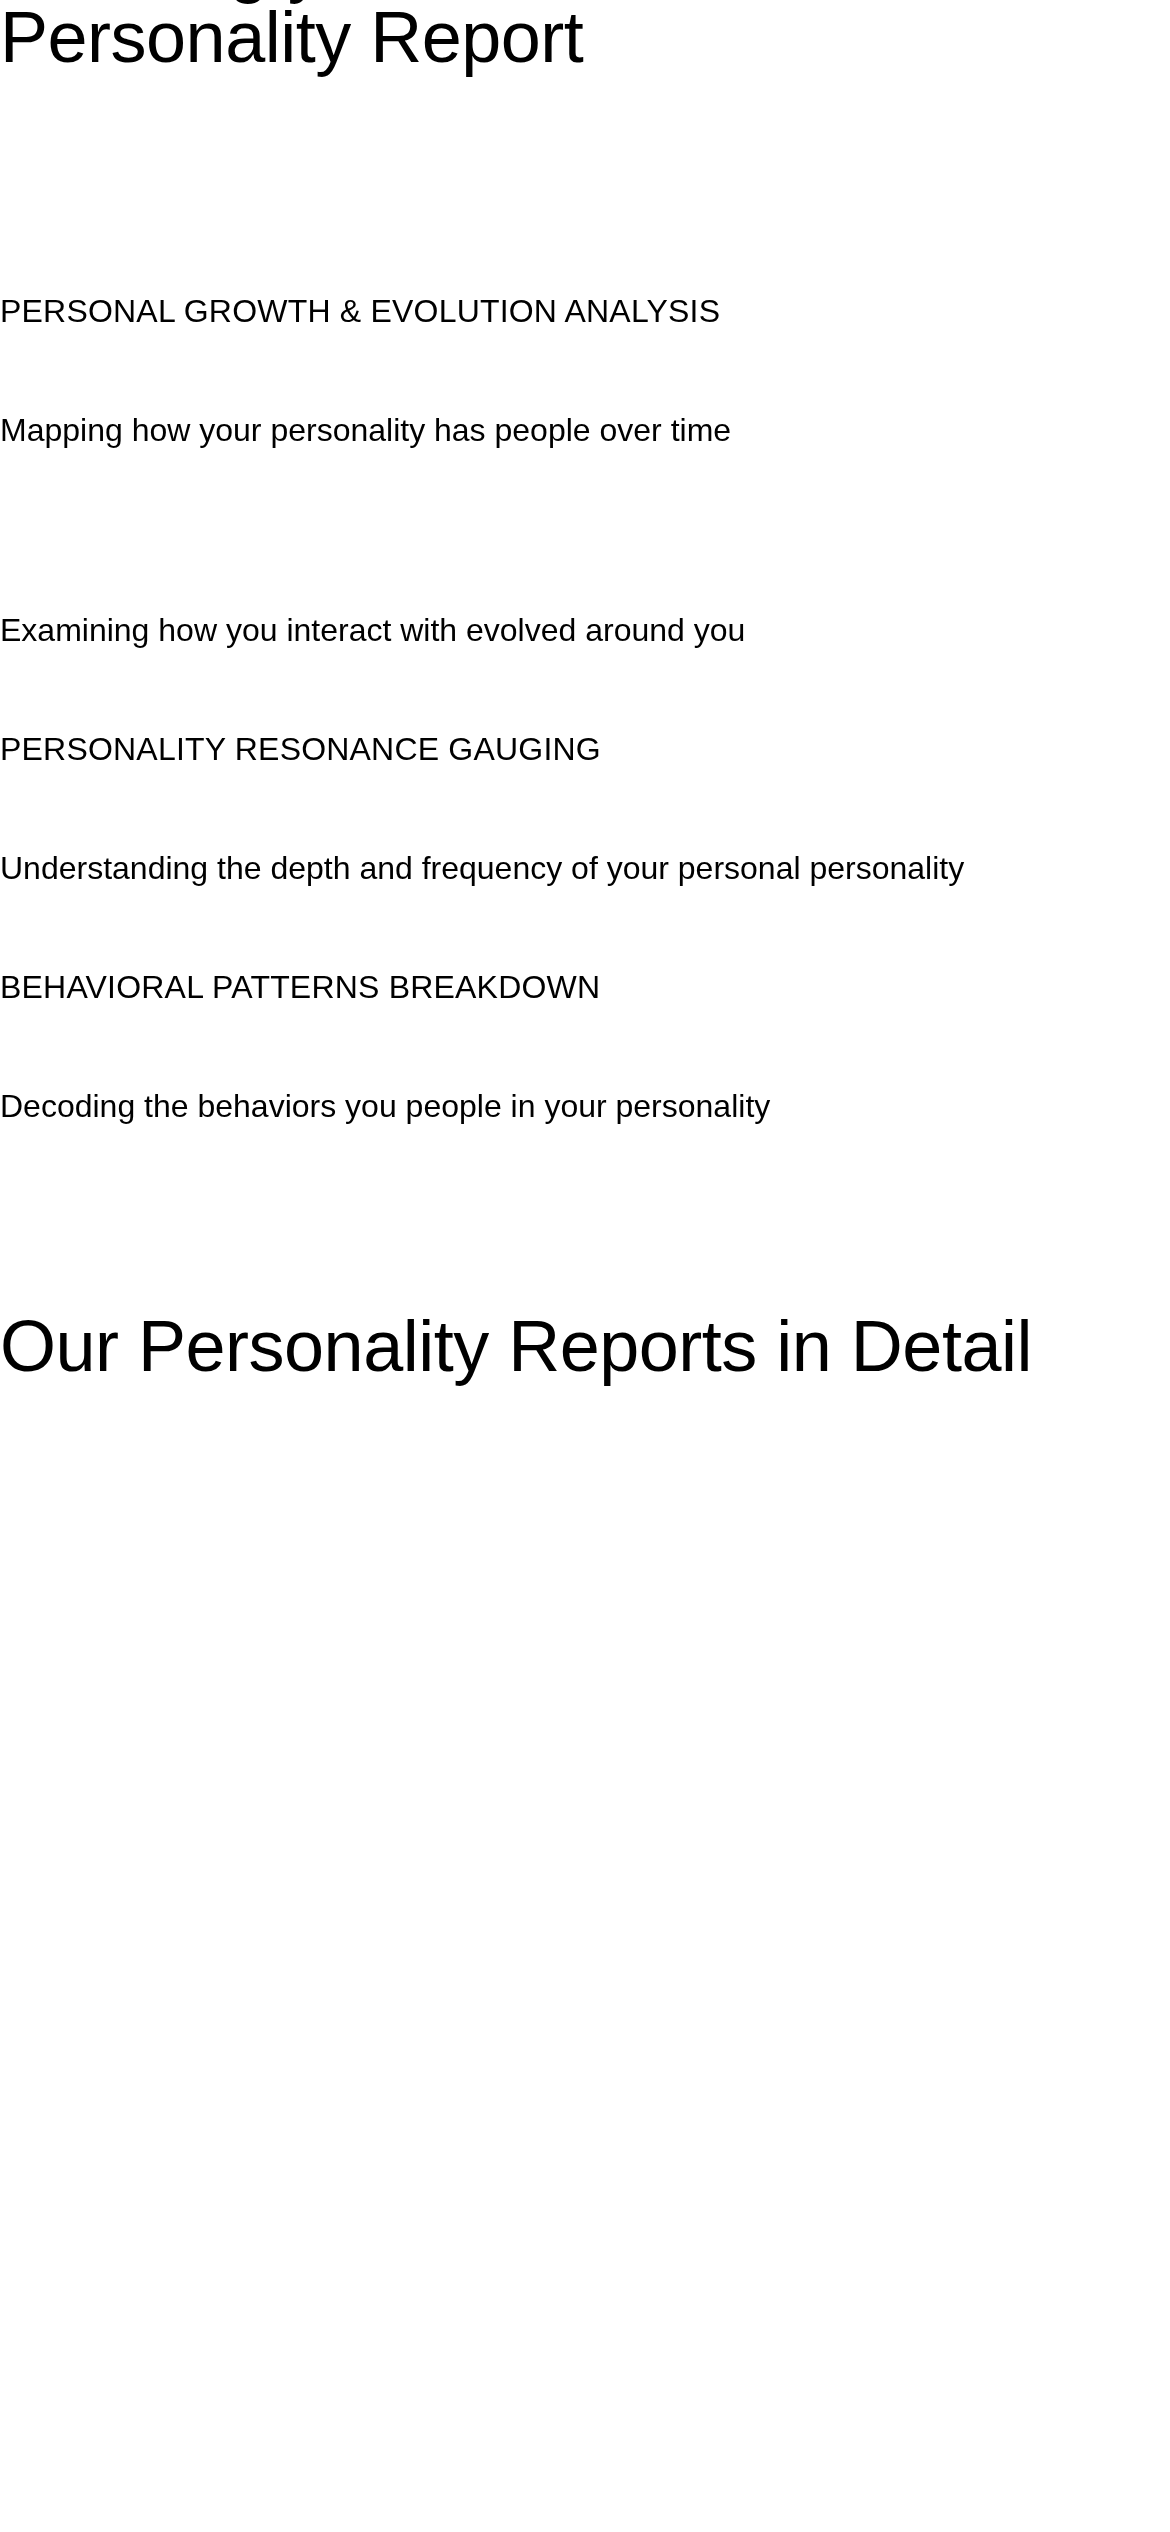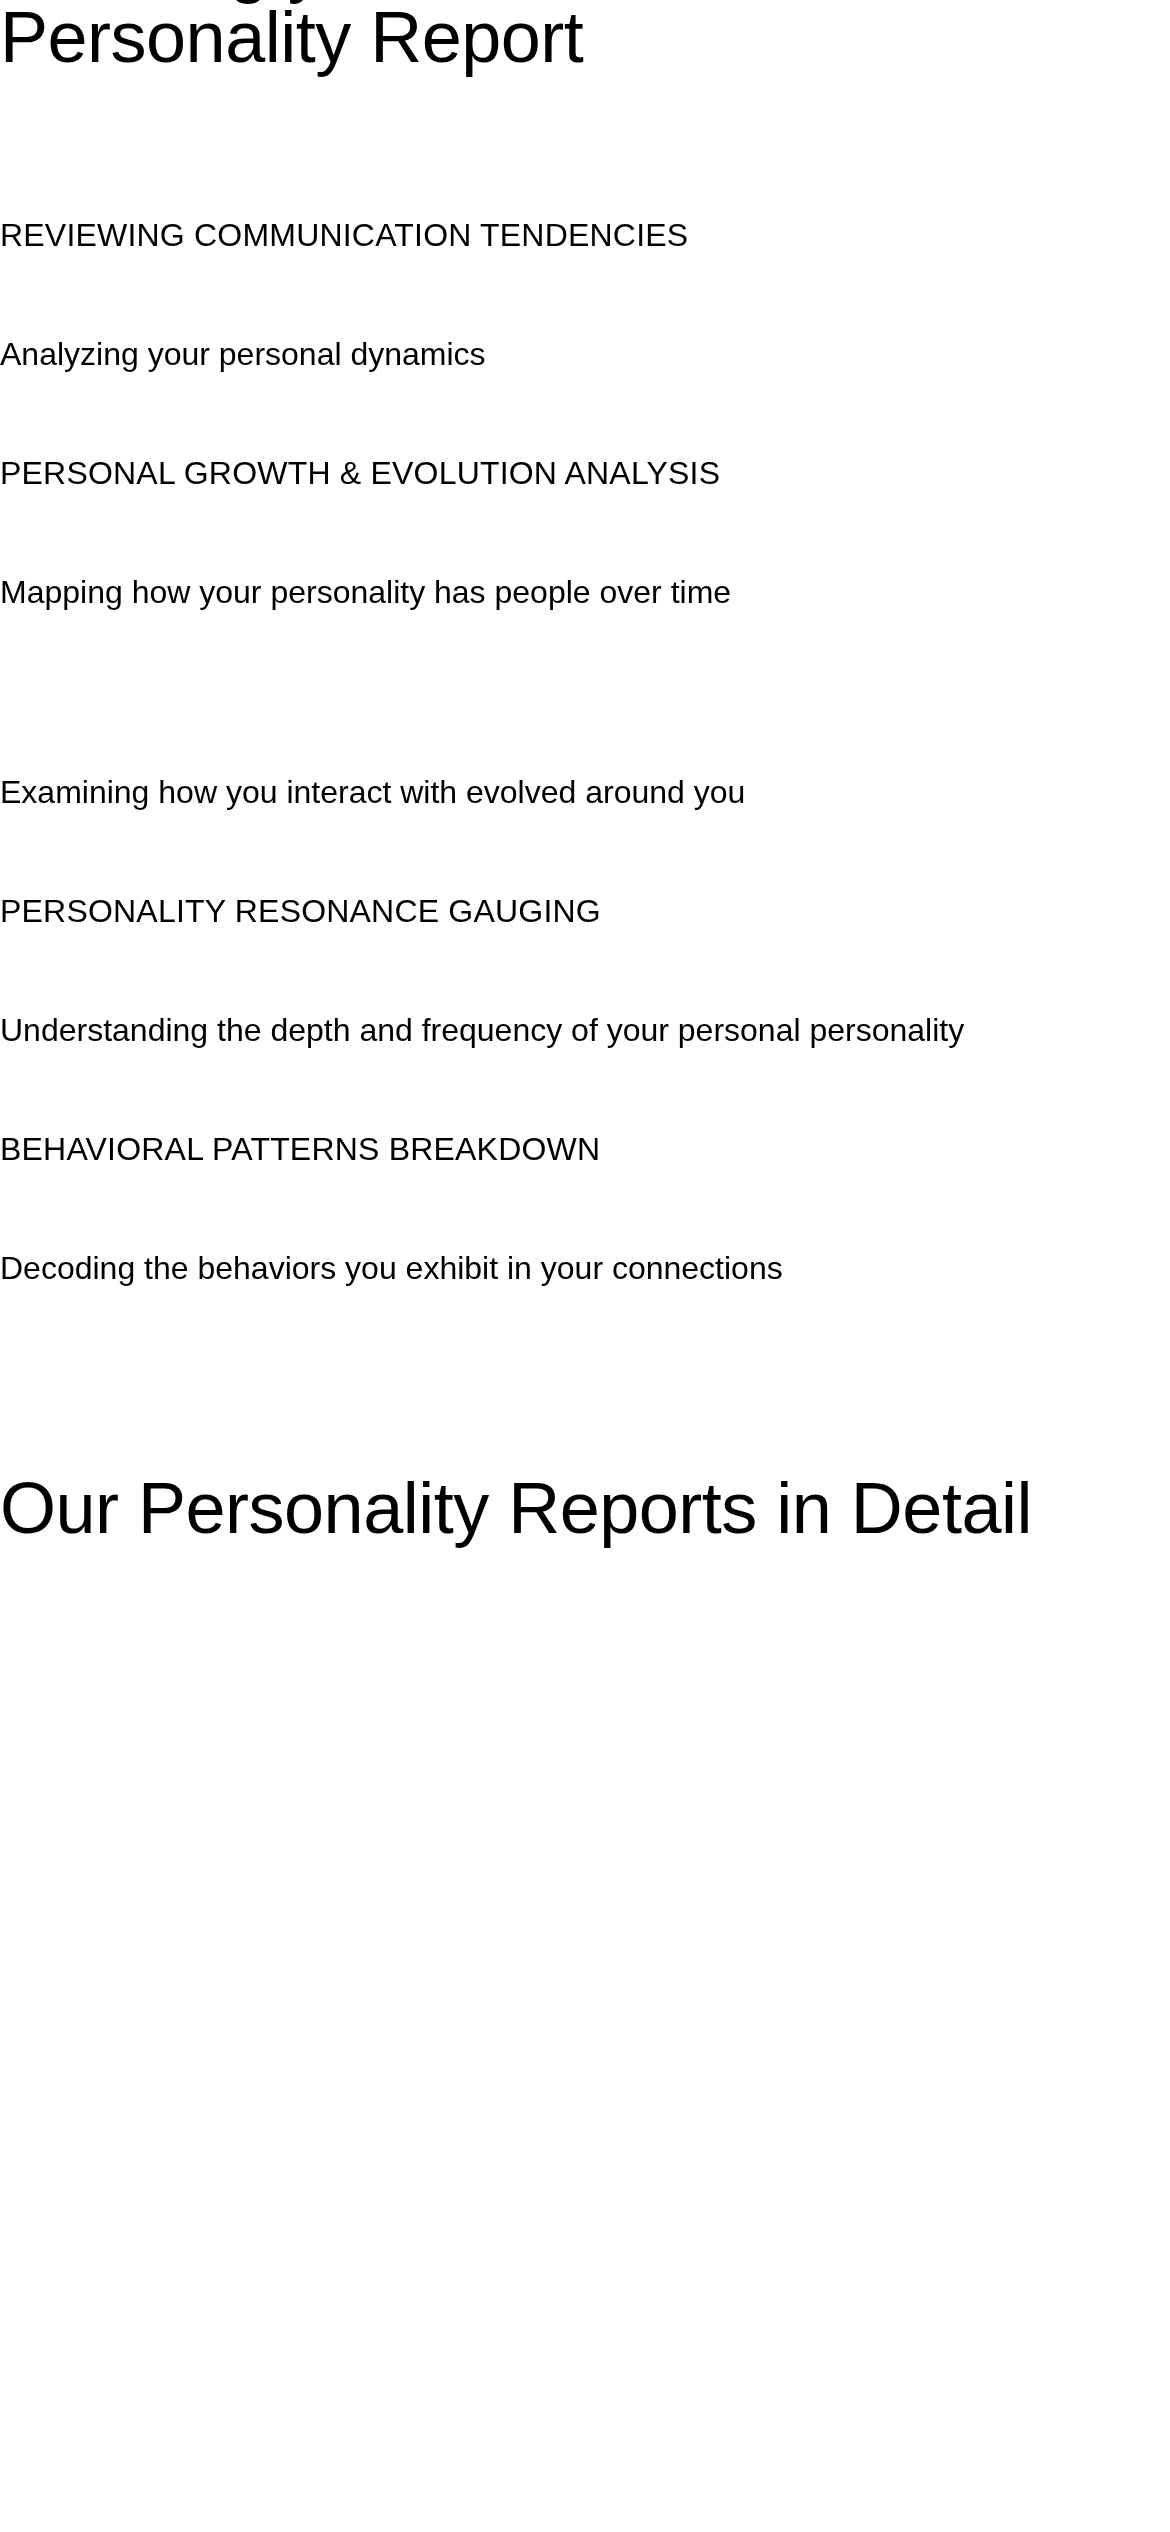--- a/index.html
+++ b/index.html
@@ -77,25 +77,20 @@
 <body>
 
 <div class="page">
 
   <h1 class="page-title">Creating your Personalized Personality Report</h1>
 
   <div class="gap-title-to-steps"></div>
 
   <ul class="steps">
 
-    <li class="step">
-      <div class="step-label">REVIEWING COMMUNICATION TENDENCIES</div>
-      <div class="gap-label-to-desc"></div>
-      <div class="step-desc">Analyzing your personal dynamics</div>
-    </li>
 
     <div class="gap-step-to-step"></div>
 
     <li class="step">
       <div class="step-label">PERSONAL GROWTH &amp; EVOLUTION ANALYSIS</div>
       <div class="gap-label-to-desc"></div>
       <div class="step-desc">Mapping how your personality has people over time</div>
     </li>
 
     <div class="gap-step-to-step"></div>
@@ -111,21 +106,21 @@
       <div class="step-label">PERSONALITY RESONANCE GAUGING</div>
       <div class="gap-label-to-desc"></div>
       <div class="step-desc">Understanding the depth and frequency of your personal personality</div>
     </li>
 
     <div class="gap-step-to-step"></div>
 
     <li class="step">
       <div class="step-label">BEHAVIORAL PATTERNS BREAKDOWN</div>
       <div class="gap-label-to-desc"></div>
-      <div class="step-desc">Decoding the behaviors you exhibit in your connections</div>
+      <div class="step-desc">Decoding the behaviors you people in your personality</div>
     </li>
 
   </ul>
 
   <div class="gap-steps-to-close"></div>
 
   <h2 class="closing-title">Our Personality Reports in Detail</h2>
 
 </div>
 

